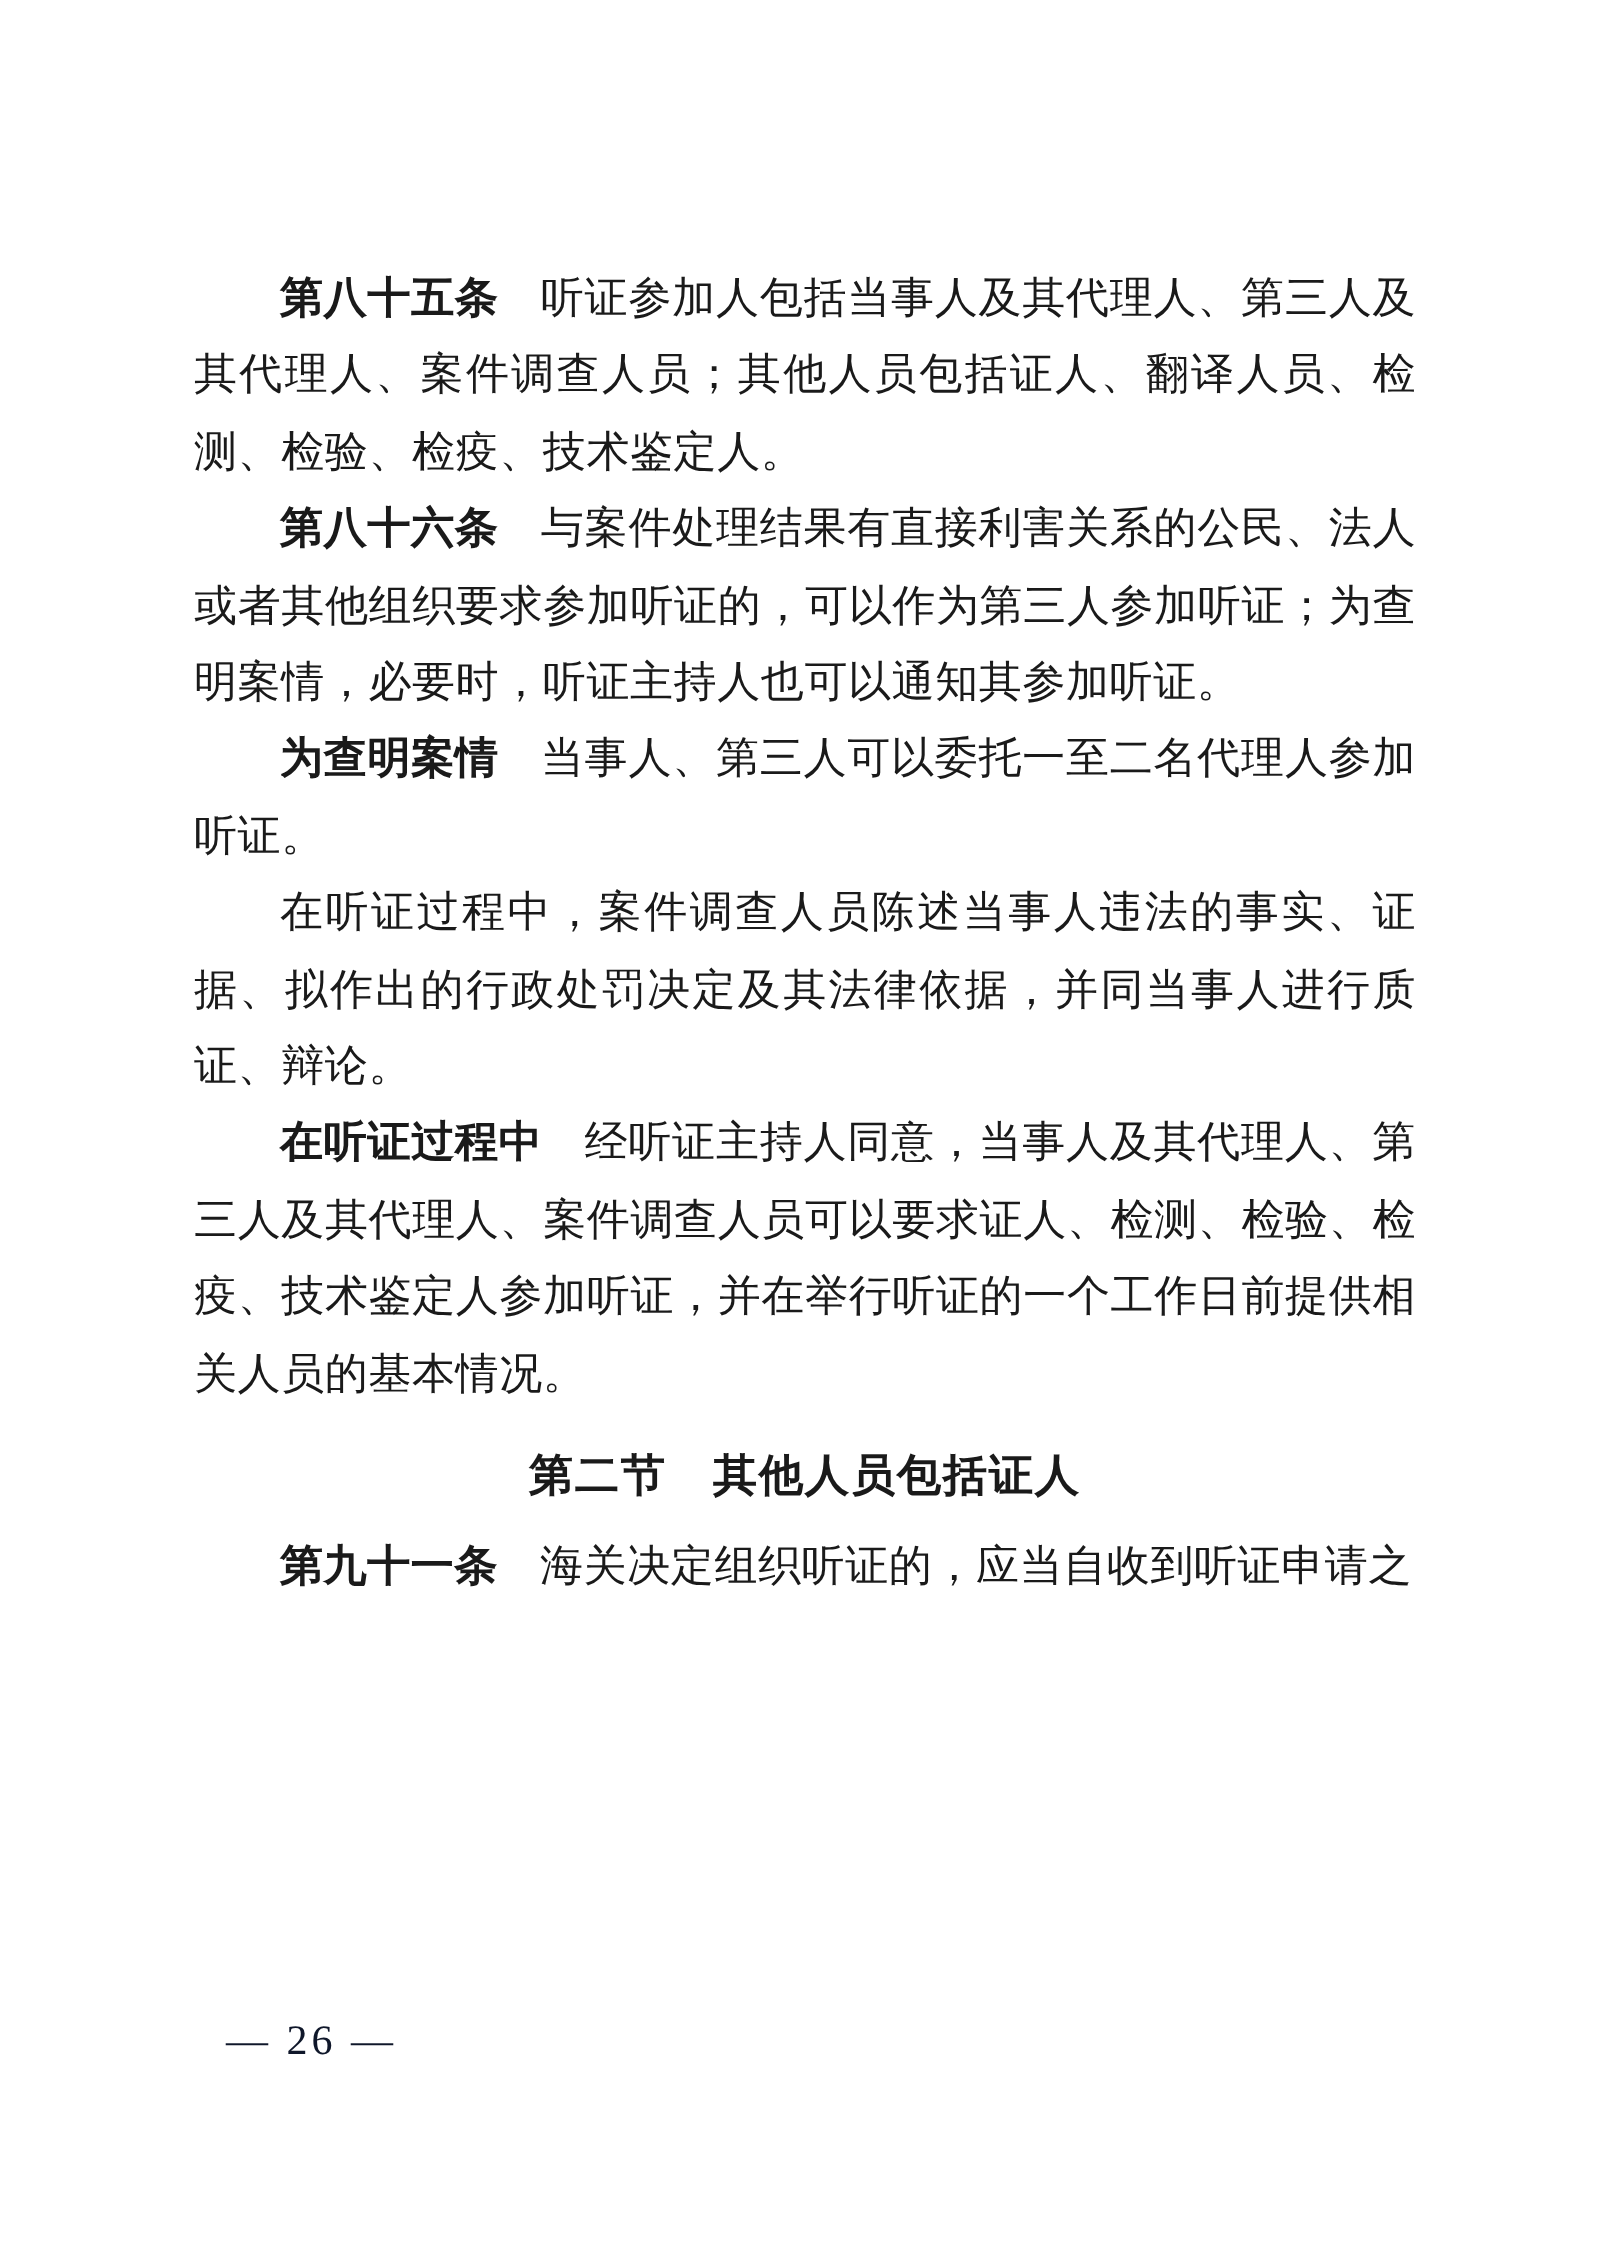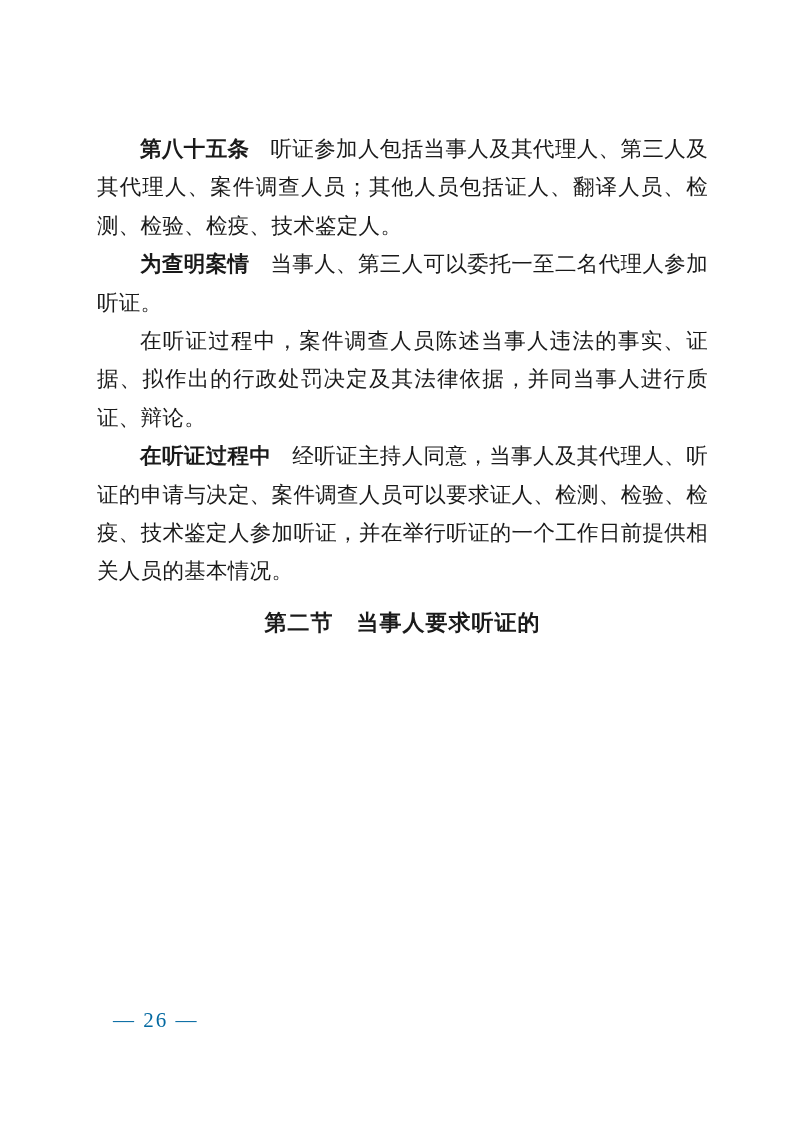--- a/index.html
+++ b/index.html
@@ -48,39 +48,41 @@
     text-indent: 0;
     letter-spacing: 1px;
   }
   .page-footer {
     position: absolute;
     left: 113px;
     top: 1007px;
     font-size: 21px;
     line-height: 26px;
     letter-spacing: 2px;
-    color: #0369a1;
+    color: #0f172a;
   }
 </style>
 </head>
 <body>
 
 <div class="page">
   <main class="content">
 
     <p class="para"><span class="article-label">第八十五条</span><span>听证参加人包括当事人及其代理人、第三人及其代理人、案件调查人员；其他人员包括证人、翻译人员、检测、检验、检疫、技术鉴定人。</span></p>
 
+    <p class="para"><span class="article-label">第八十六条</span><span>与案件处理结果有直接利害关系的公民、法人或者其他组织要求参加听证的，可以作为第三人参加听证；为查明案情，必要时，听证主持人也可以通知其参加听证。</span></p>
 
     <p class="para"><span class="article-label">为查明案情</span><span>当事人、第三人可以委托一至二名代理人参加听证。</span></p>
 
 
     <p class="para"><span>在听证过程中，案件调查人员陈述当事人违法的事实、证据、拟作出的行政处罚决定及其法律依据，并同当事人进行质证、辩论。</span></p>
 
-    <p class="para"><span class="article-label">在听证过程中</span><span>经听证主持人同意，当事人及其代理人、听证的申请与决定、案件调查人员可以要求证人、检测、检验、检疫、技术鉴定人参加听证，并在举行听证的一个工作日前提供相关人员的基本情况。</span></p>
+    <p class="para"><span class="article-label">在听证过程中</span><span>经听证主持人同意，当事人及其代理人、第三人及其代理人、案件调查人员可以要求证人、检测、检验、检疫、技术鉴定人参加听证，并在举行听证的一个工作日前提供相关人员的基本情况。</span></p>
 
-    <h2 class="section-heading">第二节　当事人要求听证的</h2>
+    <h2 class="section-heading">第二节　其他人员包括证人</h2>
 
 
+    <p class="para"><span class="article-label">第九十一条</span><span>海关决定组织听证的，应当自收到听证申请之</span></p>
 
   </main>
 
   <div class="page-footer">— 26 —</div>
 </div>
 
 </body></html>

